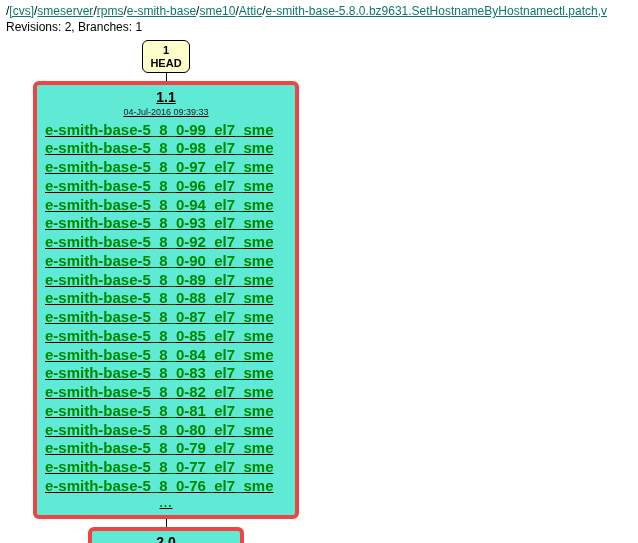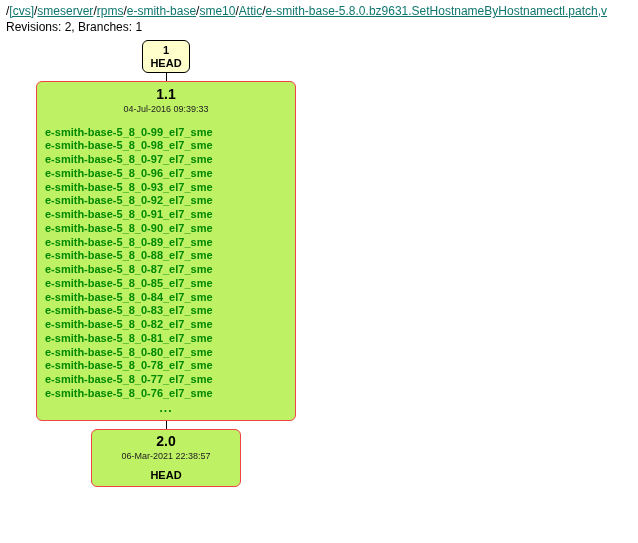--- a/index.html
+++ b/index.html
@@ -46,27 +46,28 @@
     text-align: center;
     margin-bottom: 0;
   }
   .conn {
     width: 1px;
     background: #000;
     margin: 0 auto;
   }
   .conn-short { height: 8px; }
   .revbox {
-    border: 1px solid #ef4444;
+    border: 4px solid #ef4444;
     border-radius: 6px;
-    background: #bef264;
+    background: #5eead4;
     padding: 2px 6px 3px;
     text-align: center;
     font-size: 11px;
     line-height: 1.25;
+    text-decoration: underline;
   }
   .revbox .ver {
     font-weight: bold;
     font-size: 14px;
     margin: 1px 0 1px;
   }
   .revbox .date {
     font-size: 9px;
     color: #222;
   }
@@ -78,26 +79,26 @@
   .revbox-big {
     width: 242px;
     margin: 0 auto;
     text-align: left;
     padding: 3px 8px 4px;
   }
   .revbox-big .ver, .revbox-big .date, .revbox-big .ellipsis {
     text-align: center;
     display: block;
   }
-  .revbox-big .date { margin-bottom: 10px; }
+  .revbox-big .date { margin-bottom: 2px; }
   .tag {
     display: block;
     color: #008800;
     font-weight: bold;
-    font-size: 11px;
+    font-size: 15px;
     font-family: sans-serif;
     white-space: nowrap;
   }
   .ellipsis {
     font-weight: bold;
     color: #008800;
     text-align: center;
     font-size: 12px;
     letter-spacing: 1px;
   }
@@ -122,34 +123,34 @@
   <div class="conn conn-short"></div>
 
   <div class="revbox revbox-big">
     <span class="ver">1.1</span>
     <span class="date">04-Jul-2016 09:39:33</span>
     <div id="tags">
         <span class="tag">e-smith-base-5_8_0-99_el7_sme</span>
         <span class="tag">e-smith-base-5_8_0-98_el7_sme</span>
         <span class="tag">e-smith-base-5_8_0-97_el7_sme</span>
         <span class="tag">e-smith-base-5_8_0-96_el7_sme</span>
+        <span class="tag">e-smith-base-5_8_0-94_el7_sme</span>
         <span class="tag">e-smith-base-5_8_0-93_el7_sme</span>
         <span class="tag">e-smith-base-5_8_0-92_el7_sme</span>
-        <span class="tag">e-smith-base-5_8_0-91_el7_sme</span>
         <span class="tag">e-smith-base-5_8_0-90_el7_sme</span>
         <span class="tag">e-smith-base-5_8_0-89_el7_sme</span>
         <span class="tag">e-smith-base-5_8_0-88_el7_sme</span>
         <span class="tag">e-smith-base-5_8_0-87_el7_sme</span>
         <span class="tag">e-smith-base-5_8_0-85_el7_sme</span>
         <span class="tag">e-smith-base-5_8_0-84_el7_sme</span>
         <span class="tag">e-smith-base-5_8_0-83_el7_sme</span>
         <span class="tag">e-smith-base-5_8_0-82_el7_sme</span>
         <span class="tag">e-smith-base-5_8_0-81_el7_sme</span>
         <span class="tag">e-smith-base-5_8_0-80_el7_sme</span>
-        <span class="tag">e-smith-base-5_8_0-78_el7_sme</span>
+        <span class="tag">e-smith-base-5_8_0-79_el7_sme</span>
         <span class="tag">e-smith-base-5_8_0-77_el7_sme</span>
         <span class="tag">e-smith-base-5_8_0-76_el7_sme</span>
       </div>
     <span class="ellipsis">...</span>
   </div>
 
   <div class="conn conn-short"></div>
 
   <div class="revbox revbox-small">
     <div class="ver">2.0</div>

